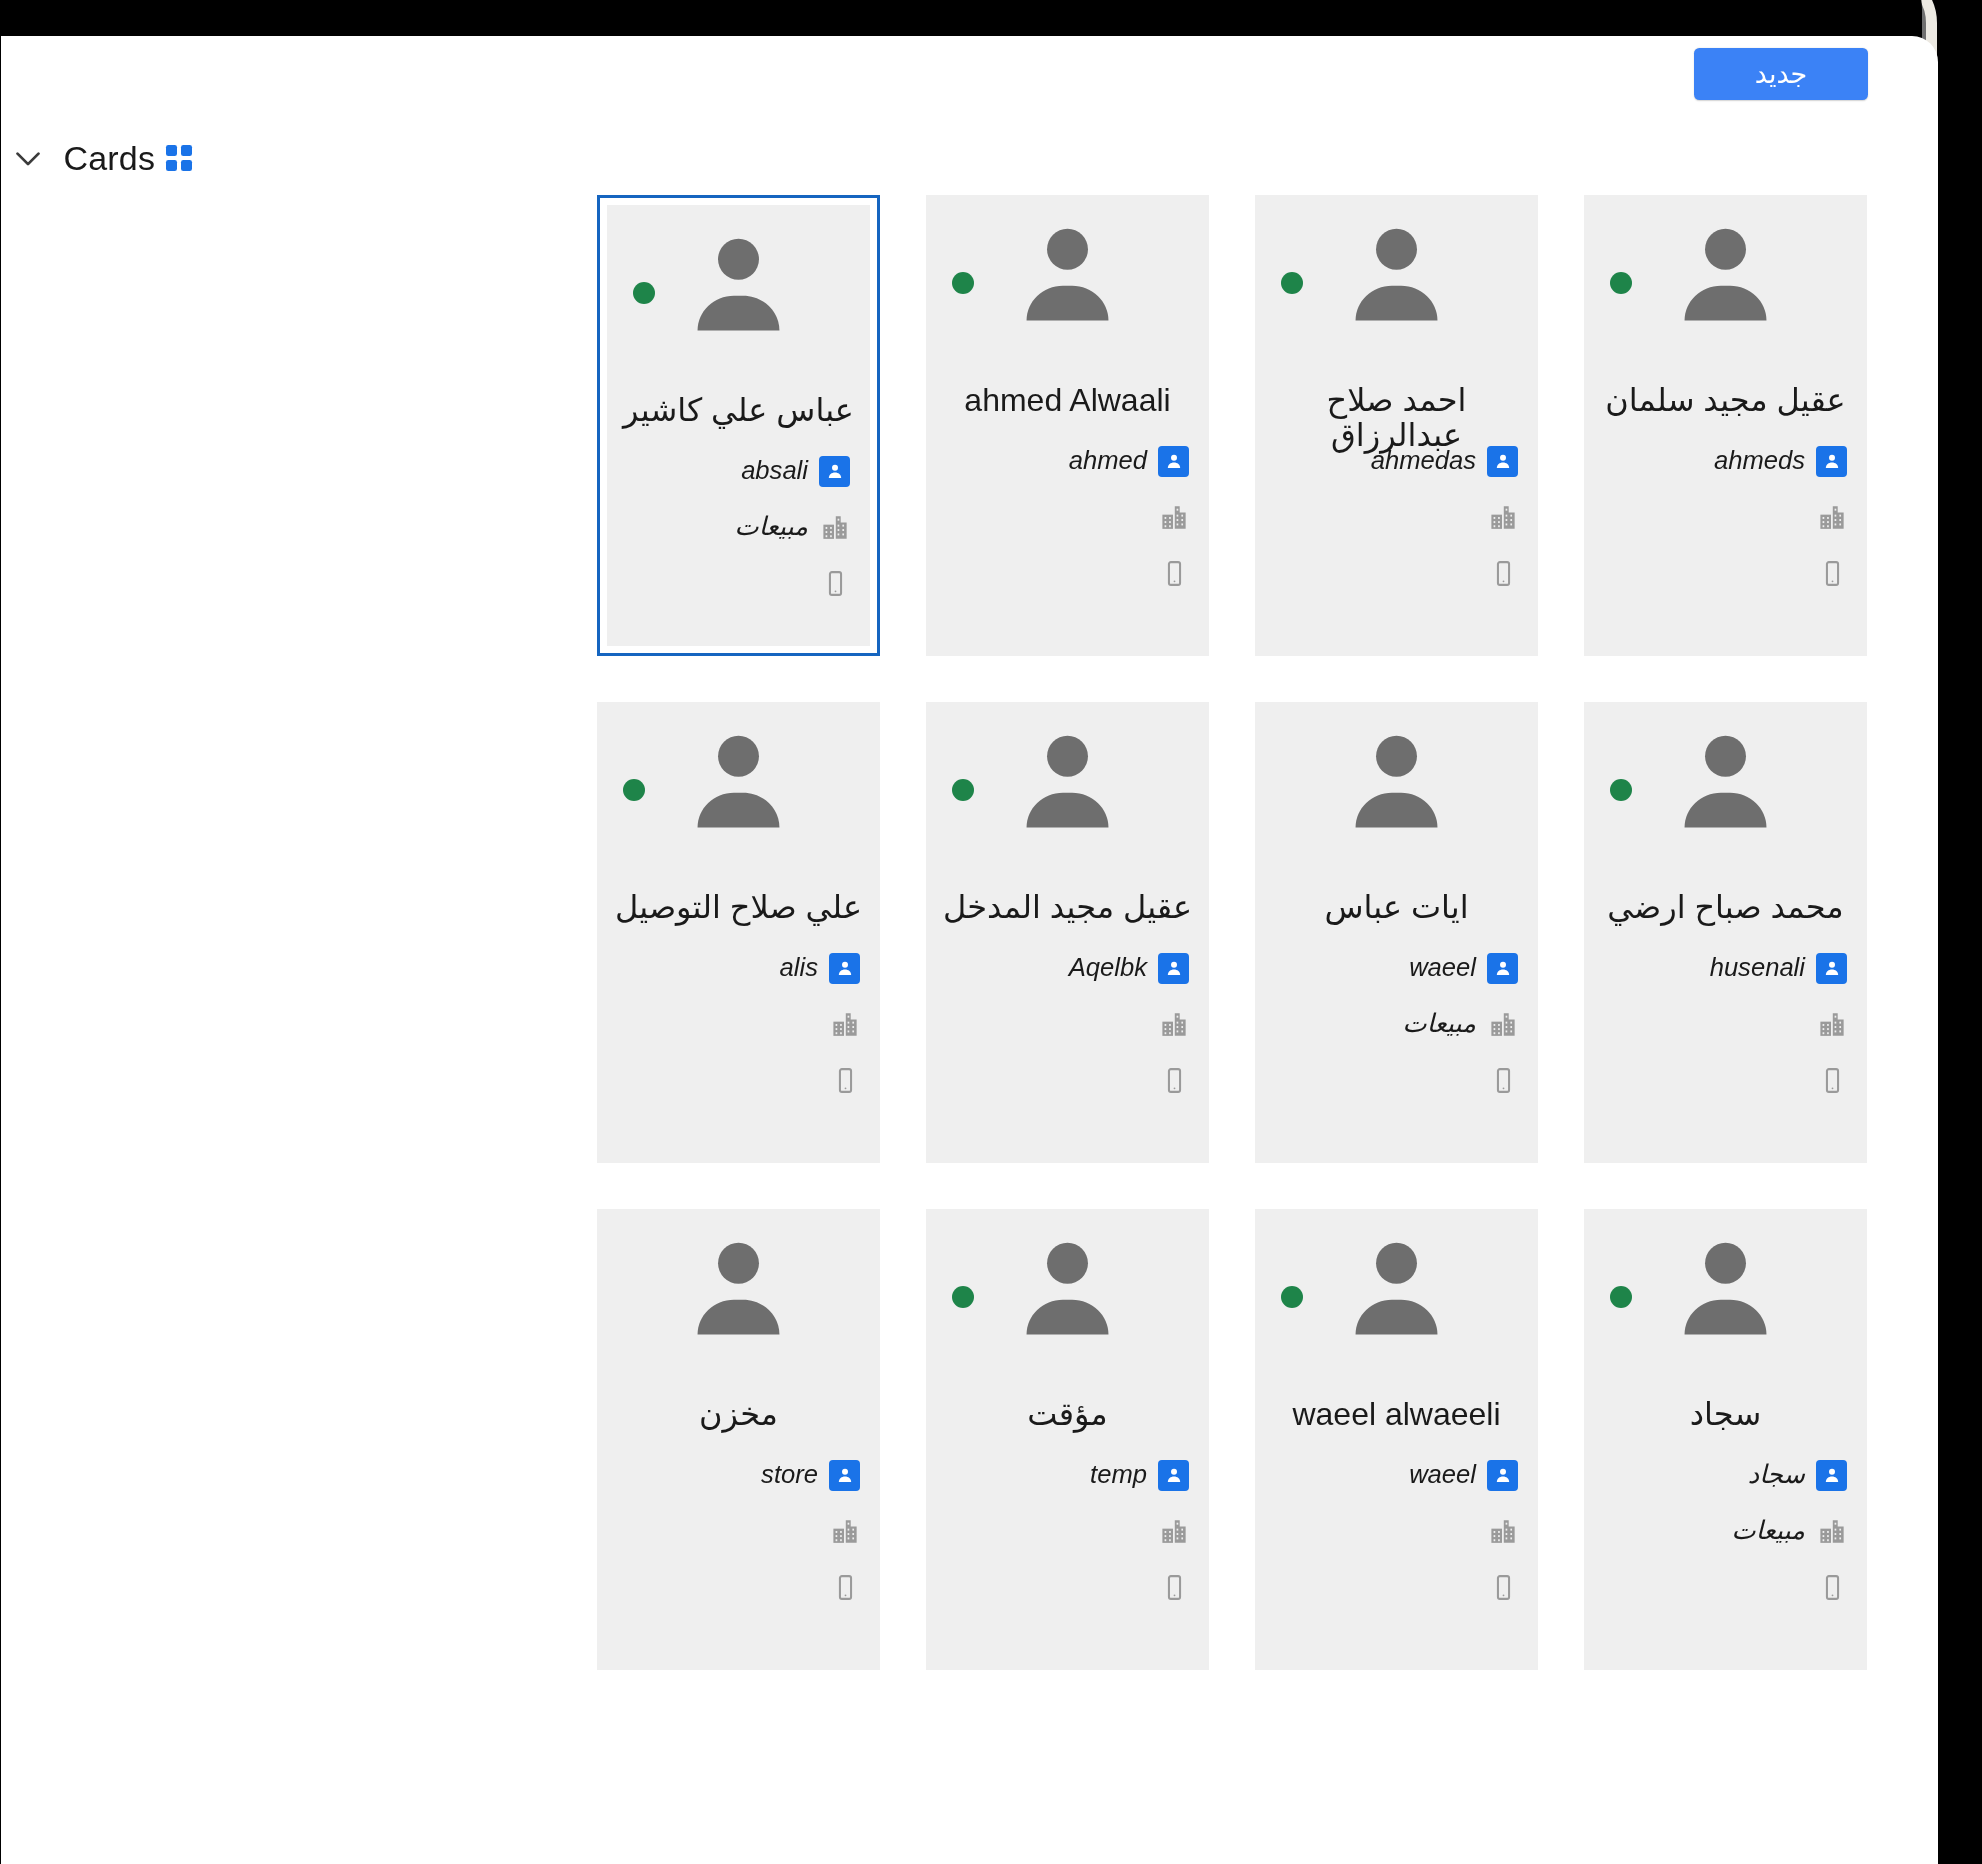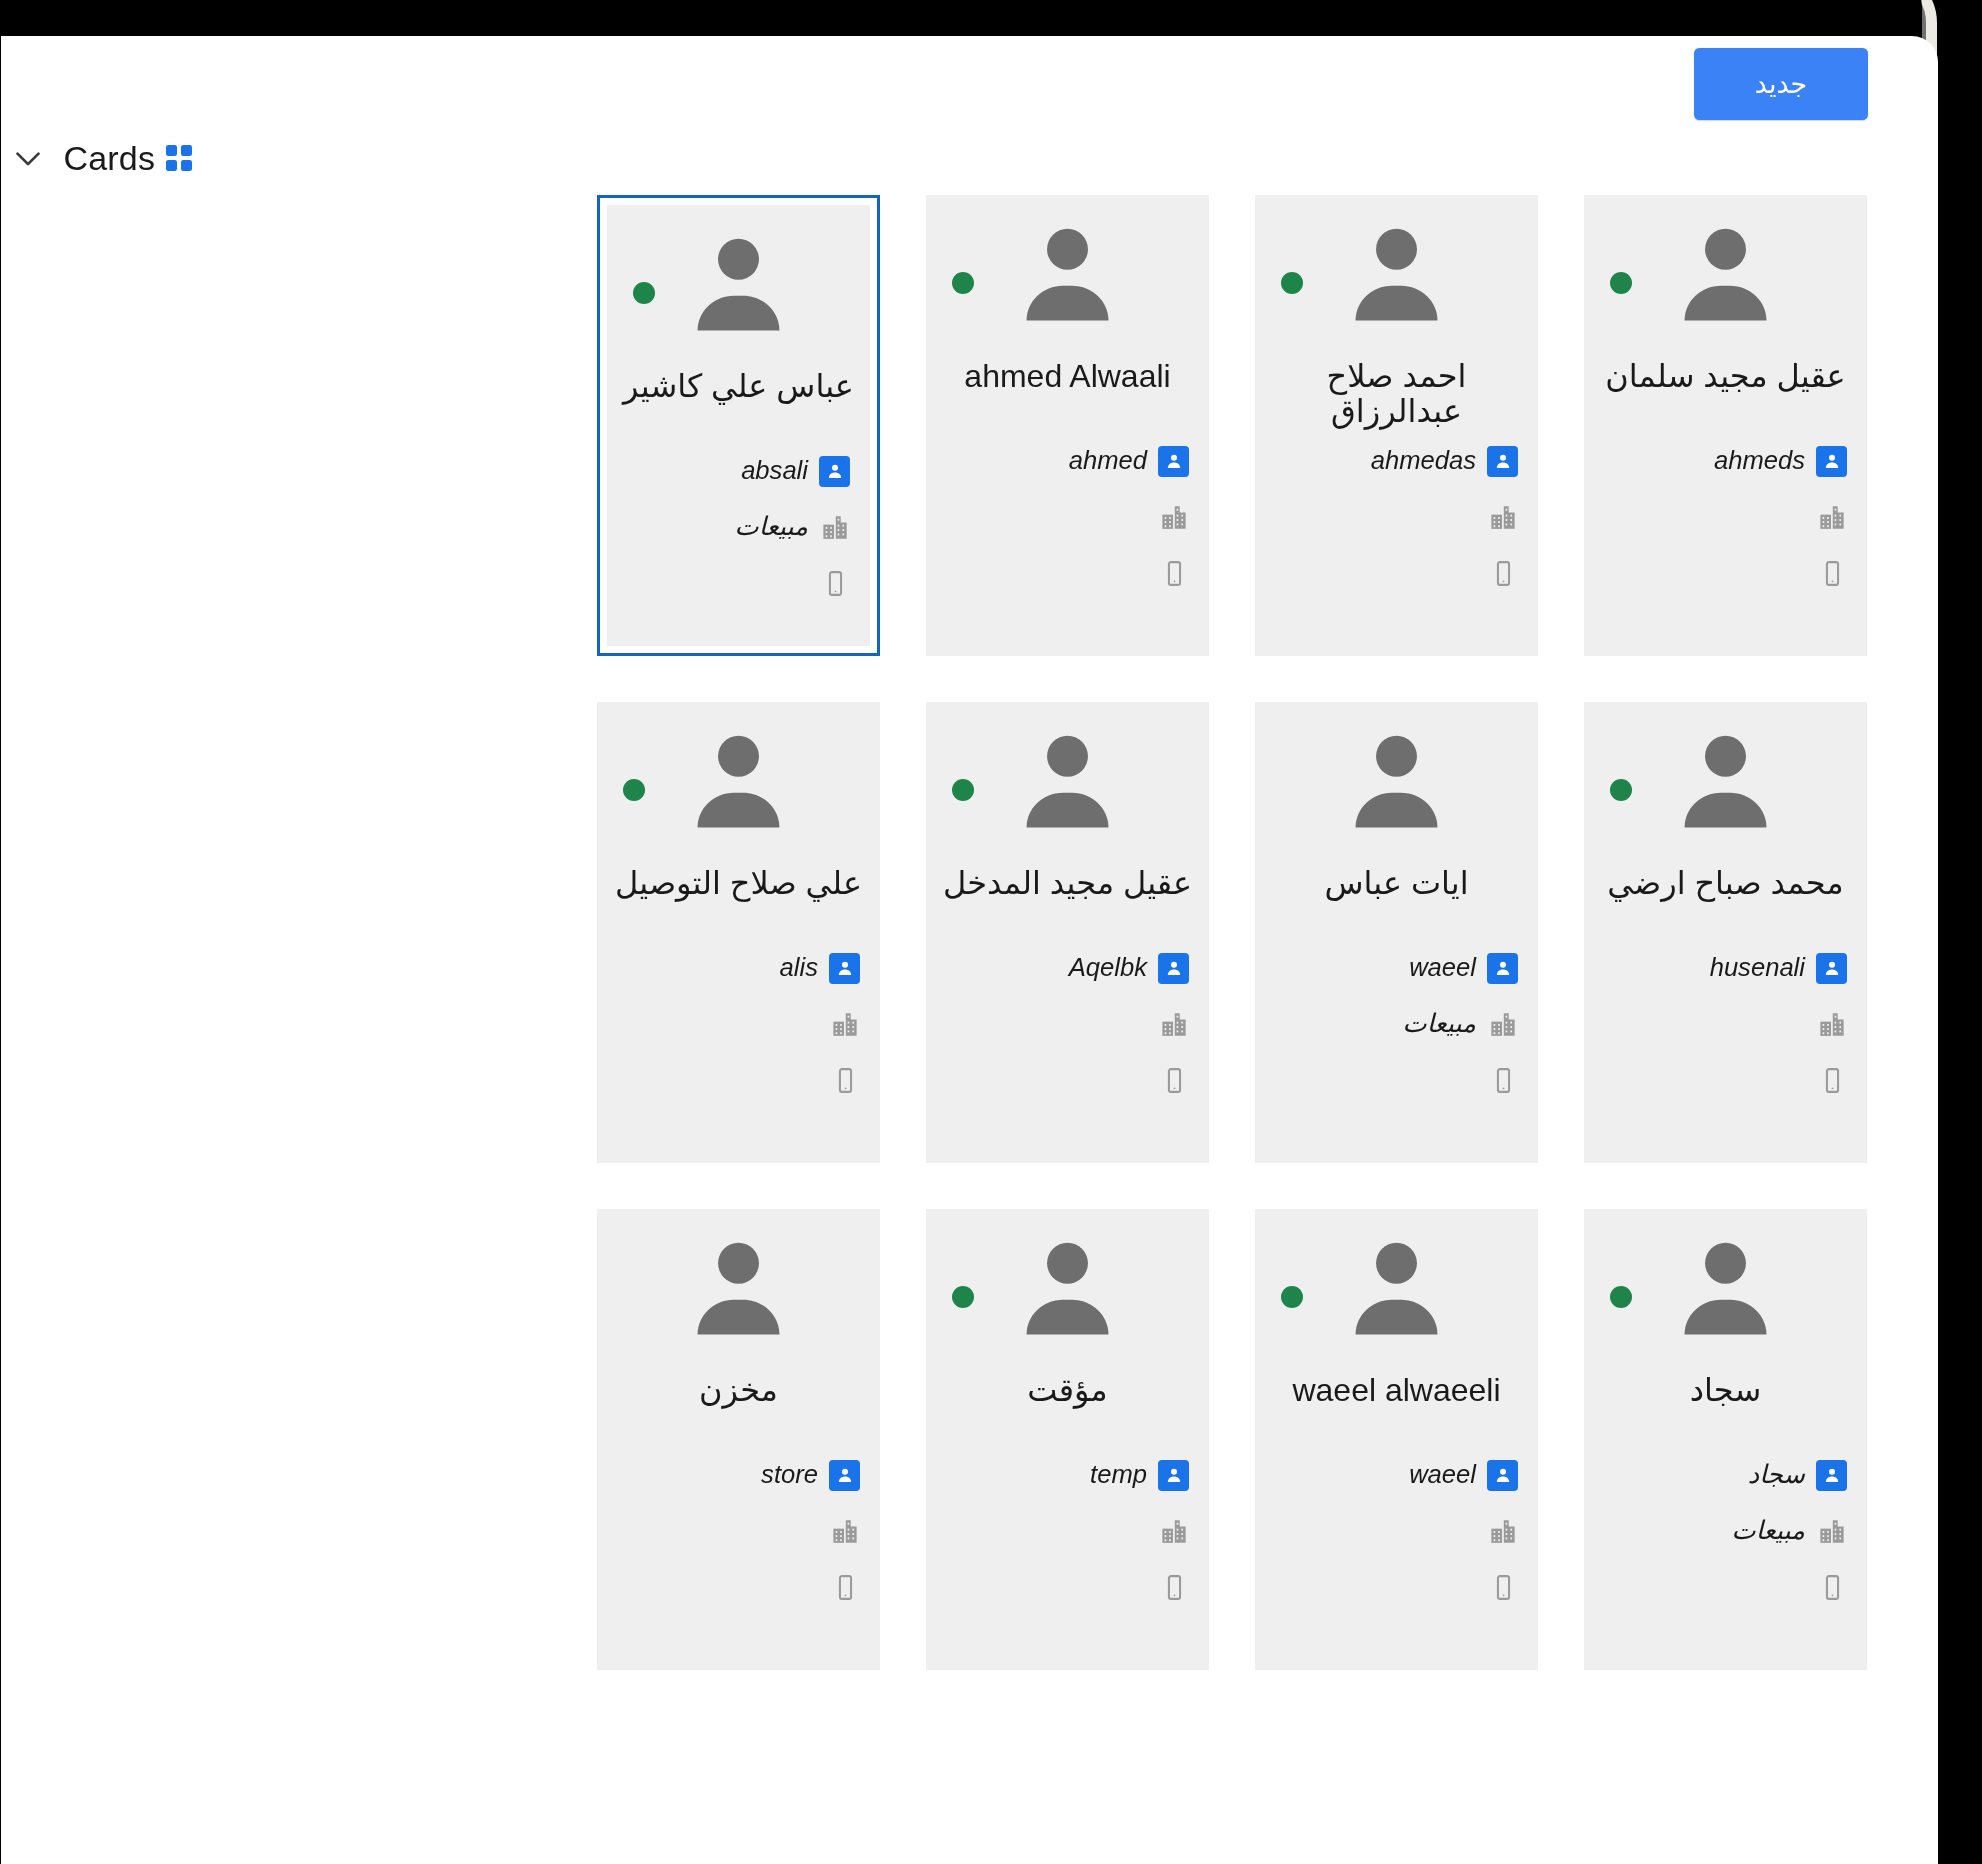--- a/index.html
+++ b/index.html
@@ -37,21 +37,21 @@
     background:#fff;
     border-radius:0 26px 0 0;
     overflow:hidden;
   }
   
   #toolbar{
     position:absolute;left:0;top:0;width:2000px;height:155px;
   }
   #new-button{
     position:absolute;right:70px;top:11.6px;
-    width:174px;height:72px;
+    width:174px;height:52px;
     background:#3b82f6;
     border:none;border-radius:5.4px;
     color:#fff;font-size:27px;
     font-family:"Liberation Sans","DejaVu Sans",sans-serif;
     cursor:pointer;
     display:flex;align-items:center;justify-content:center;
     box-shadow:0 0.8px 1.5px rgba(0,0,0,.18);
   }
   #view-controls{
     position:absolute;right:1746px;top:101px;
@@ -109,21 +109,21 @@
     position:absolute;left:26px;top:77px;
     width:22px;height:22px;border-radius:50%;
     background:#1e8449;
   }
   .avatar-wrap{
     position:absolute;top:29px;left:0;right:0;
     display:flex;justify-content:center;
   }
   .avatar-icon svg{display:block;}
   .card-title{
-    position:absolute;top:164px;right:0;left:0;
+    position:absolute;top:188px;right:0;left:0;
     text-align:center;
     font-size:32px;color:#1a1a1a;
     line-height:1.1;
     padding:0 14px;
     box-sizing:border-box;
   }
   .card-title.latin{direction:ltr;font-size:32px;}
   .meta-rows{
     position:absolute;top:238px;right:0;left:0;
     padding:0 20px 0 20px;

